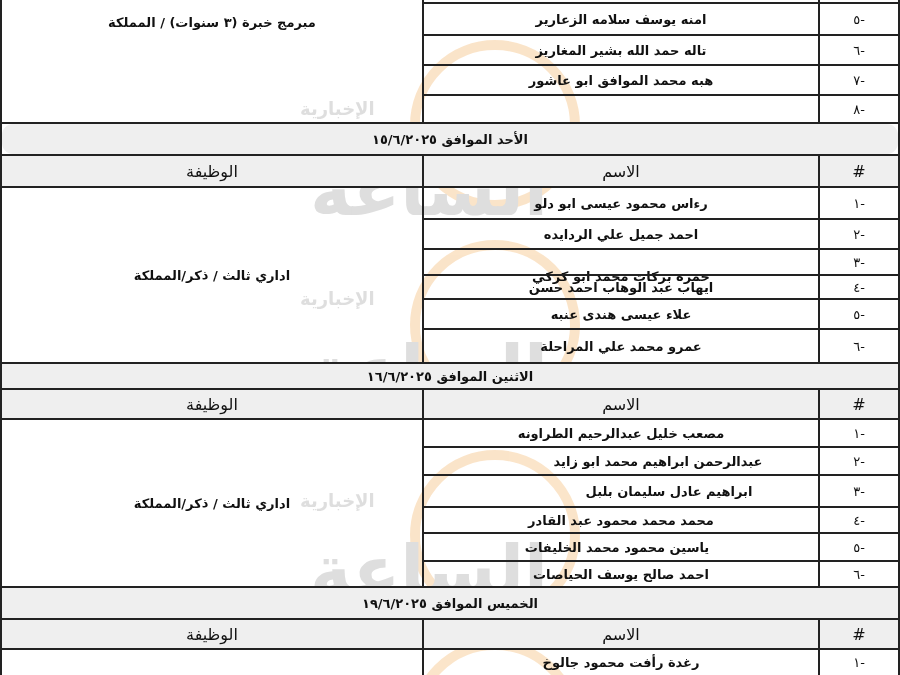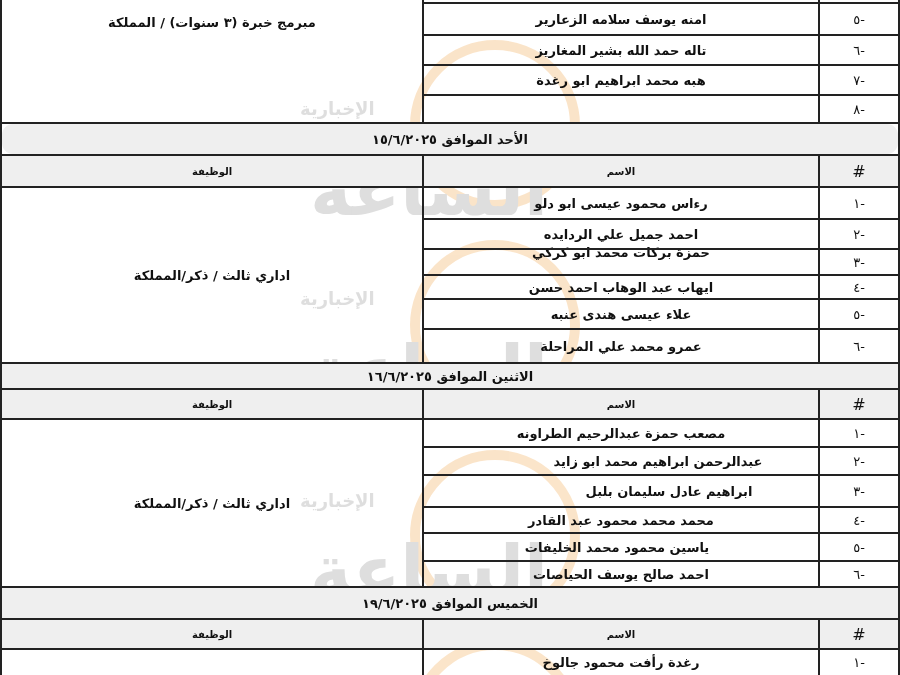--- a/index.html
+++ b/index.html
@@ -16,21 +16,21 @@
   .line-h { position:absolute; height:2px; background:#222; }
   .line-v { position:absolute; width:2px; background:#222; }
   .date-band {
     position:absolute; left:2px; width:896px; background:#efefef;
     display:flex; align-items:center; justify-content:center;
     font-weight:bold; font-size:13px; direction:rtl;
   }
   .hdr {
     position:absolute; background:#efefef;
     display:flex; align-items:center; justify-content:center;
-    font-weight:bold; font-size:10px; direction:rtl;
+    font-weight:normal; font-size:16px; direction:rtl;
   }
   .hash { font-family:"DejaVu Sans", sans-serif; font-weight:normal; font-size:16px; }
   .num { font-weight:normal; }
   .watermark {
     position:absolute; pointer-events:none; opacity:0.28;
   }
   .wm-text {
     position:absolute; color:#8a8a8a; font-weight:bold; direction:rtl; white-space:nowrap;
   }
 </style>
@@ -59,54 +59,54 @@
   </div>
 
   <div class="cell" style="left:2px;top:2px;width:420px;height:40px;">مبرمج خبرة (٣ سنوات) / المملكة</div>
 
   <div class="cell" style="left:424px;top:4px;width:394px;height:30px;">امنه يوسف سلامه الزعارير</div>
   <div class="cell num" style="left:820px;top:4px;width:78px;height:30px;">-٥</div>
 
   <div class="cell" style="left:424px;top:36px;width:394px;height:28px;">تاله حمد الله بشير المغاريز</div>
   <div class="cell num" style="left:820px;top:36px;width:78px;height:28px;">-٦</div>
 
-  <div class="cell" style="left:424px;top:66px;width:394px;height:28px;">هبه محمد ابراهيم ابو رغدة</div>
+  <div class="cell" style="left:424px;top:66px;width:394px;height:28px;">هبه محمد الموافق ابو عاشور</div>
   <div class="cell num" style="left:820px;top:66px;width:78px;height:28px;">-٧</div>
 
   <div class="cell" style="left:424px;top:108px;width:454px;height:26px;margin-top:12px;">اماني ابراهيم خليل شامية</div>
   <div class="cell num" style="left:820px;top:96px;width:78px;height:26px;">-٨</div>
 
   <div class="date-band" style="top:124px;height:30px;border-radius:11px;">الأحد الموافق ١٥/٦/٢٠٢٥</div>
   <div class="hdr" style="left:2px;top:156px;width:420px;height:30px;">الوظيفة</div>
   <div class="hdr" style="left:424px;top:156px;width:394px;height:30px;">الاسم</div>
   <div class="hdr hash" style="left:820px;top:156px;width:78px;height:30px;">#</div>
 
   <div class="cell" style="left:2px;top:188px;width:420px;height:174px;">اداري ثالث / ذكر/المملكة</div>
 
   <div class="cell" style="left:424px;top:188px;width:394px;height:30px;">رءاس محمود عيسى ابو دلو</div>
   <div class="cell num" style="left:820px;top:188px;width:78px;height:30px;">-١</div>
   <div class="cell" style="left:424px;top:220px;width:394px;height:28px;">احمد جميل علي الردايده</div>
   <div class="cell num" style="left:820px;top:220px;width:78px;height:28px;">-٢</div>
-  <div class="cell" style="left:424px;top:240px;width:394px;height:24px;">حمزة بركات محمد ابو كركي</div>
+  <div class="cell" style="left:424px;top:264px;width:394px;height:24px;">حمزة بركات محمد ابو كركي</div>
   <div class="cell num" style="left:820px;top:250px;width:78px;height:24px;">-٣</div>
   <div class="cell" style="left:424px;top:276px;width:394px;height:22px;">ايهاب عبد الوهاب احمد حسن</div>
   <div class="cell num" style="left:820px;top:276px;width:78px;height:22px;">-٤</div>
   <div class="cell" style="left:424px;top:300px;width:394px;height:28px;">علاء عيسى هندى عنبه</div>
   <div class="cell num" style="left:820px;top:300px;width:78px;height:28px;">-٥</div>
   <div class="cell" style="left:424px;top:330px;width:394px;height:32px;">عمرو محمد علي المراحلة</div>
   <div class="cell num" style="left:820px;top:330px;width:78px;height:32px;">-٦</div>
 
   <div class="date-band" style="top:364px;height:24px;">الاثنين الموافق ١٦/٦/٢٠٢٥</div>
   <div class="hdr" style="left:2px;top:390px;width:420px;height:28px;">الوظيفة</div>
   <div class="hdr" style="left:424px;top:390px;width:394px;height:28px;">الاسم</div>
   <div class="hdr hash" style="left:820px;top:390px;width:78px;height:28px;">#</div>
 
   <div class="cell" style="left:2px;top:420px;width:420px;height:166px;">اداري ثالث / ذكر/المملكة</div>
 
-  <div class="cell" style="left:424px;top:420px;width:394px;height:26px;">مصعب حمزة عبدالرحيم الطراونه</div>
+  <div class="cell" style="left:424px;top:420px;width:394px;height:26px;">مصعب خليل عبدالرحيم الطراونه</div>
   <div class="cell num" style="left:820px;top:420px;width:78px;height:26px;">-١</div>
   <div class="cell" style="left:424px;top:448px;width:468px;height:26px;">عبدالرحمن ابراهيم محمد ابو زايد</div>
   <div class="cell num" style="left:820px;top:448px;width:78px;height:26px;">-٢</div>
   <div class="cell" style="left:424px;top:476px;width:394px;height:30px;margin-left:48px;">ابراهيم عادل سليمان بلبل</div>
   <div class="cell num" style="left:820px;top:476px;width:78px;height:30px;">-٣</div>
   <div class="cell" style="left:424px;top:508px;width:394px;height:24px;">محمد محمد محمود عبد القادر</div>
   <div class="cell num" style="left:820px;top:508px;width:78px;height:24px;">-٤</div>
   <div class="cell" style="left:420px;top:534px;width:394px;height:26px;">ياسين محمود محمد الخليفات</div>
   <div class="cell num" style="left:820px;top:534px;width:78px;height:26px;">-٥</div>
   <div class="cell" style="left:424px;top:562px;width:394px;height:24px;">احمد صالح يوسف الحياصات</div>

